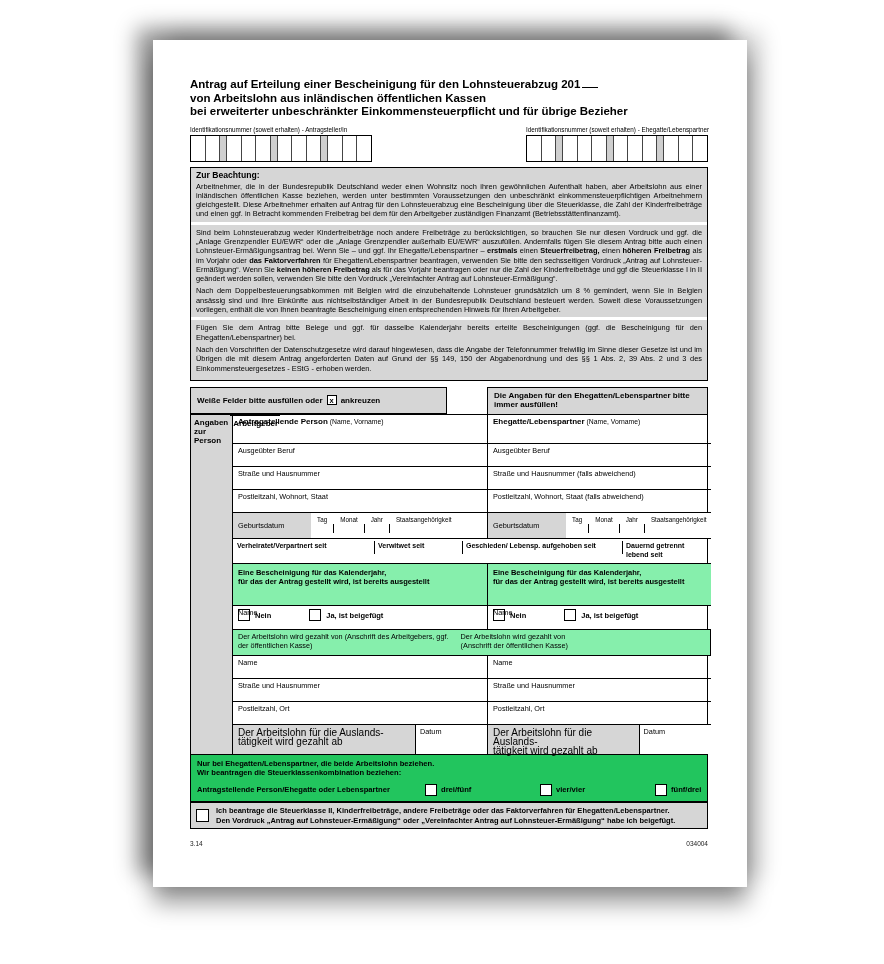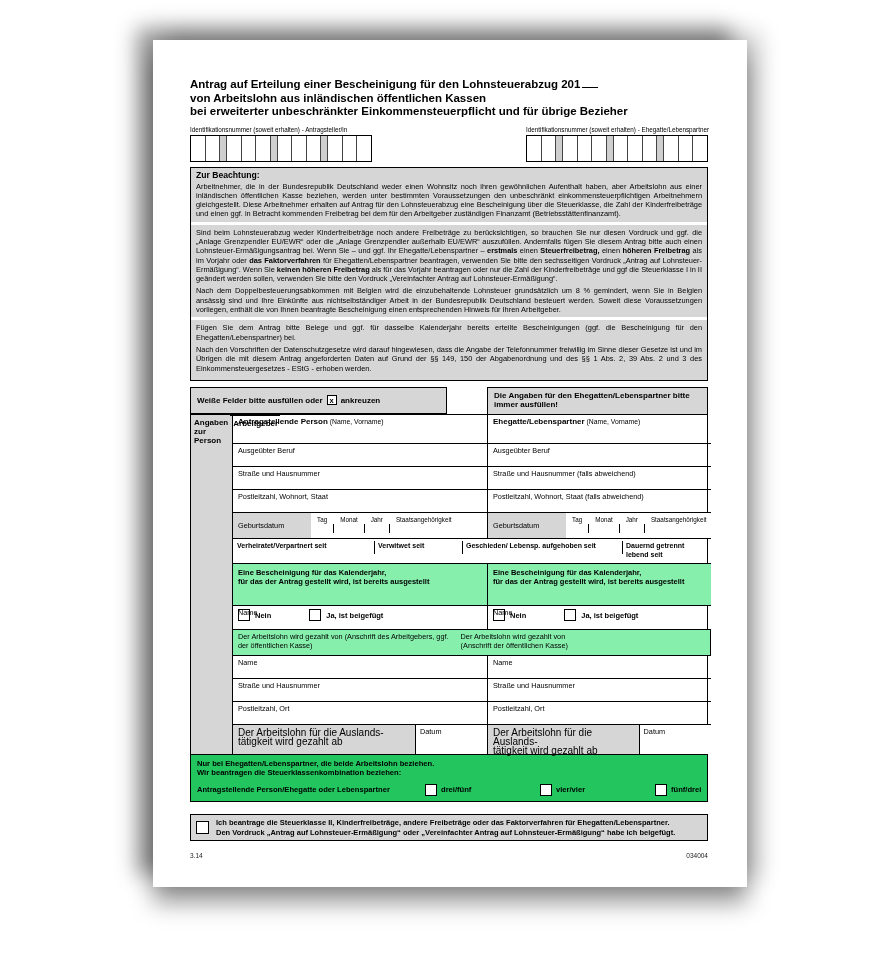--- a/index.html
+++ b/index.html
@@ -91,21 +91,21 @@
 
   
   .taxbox { border: 1.6px solid #000; border-top: none; background: #22c55e; padding: 4px 6px 5px 6px;
             font-size: 7.6px; font-weight: bold; line-height: 9.6px; }
   .taxrow { display: flex; align-items: center; margin-top: 6px; }
   .taxlabel { width: 228px; flex: none; }
   .optgroup { display: flex; align-items: center; width: 115px; flex: none; }
   .optgroup .cb { margin-right: 4px; }
 
   
-  .declbox { margin-top: 12px; border: 1.6px solid #000; background: #d6d6d6; display: flex;
+  .declbox { margin-top: 0; border: 1.6px solid #000; background: #d6d6d6; display: flex;
              align-items: center; padding: 3px 5px; gap: 7px; font-size: 7.5px; font-weight: bold; line-height: 9.6px; }
   .cb-big { width: 13px; height: 13px; border: 1px solid #000; background: #fff; flex: none; }
 
   
   .pfooter { display: flex; justify-content: space-between; margin-top: 11px; font-size: 6.5px; color: #222; }
 
   
   .logo { position: absolute; right: 21px; top: 960px; font-size: 31px; font-weight: bold;
           letter-spacing: -1.5px; white-space: nowrap; }
   .lg1 { color: #8e8e8e; } .lg2 { color: #9ad8ab; } .lg3 { color: #5f5f5f; }

